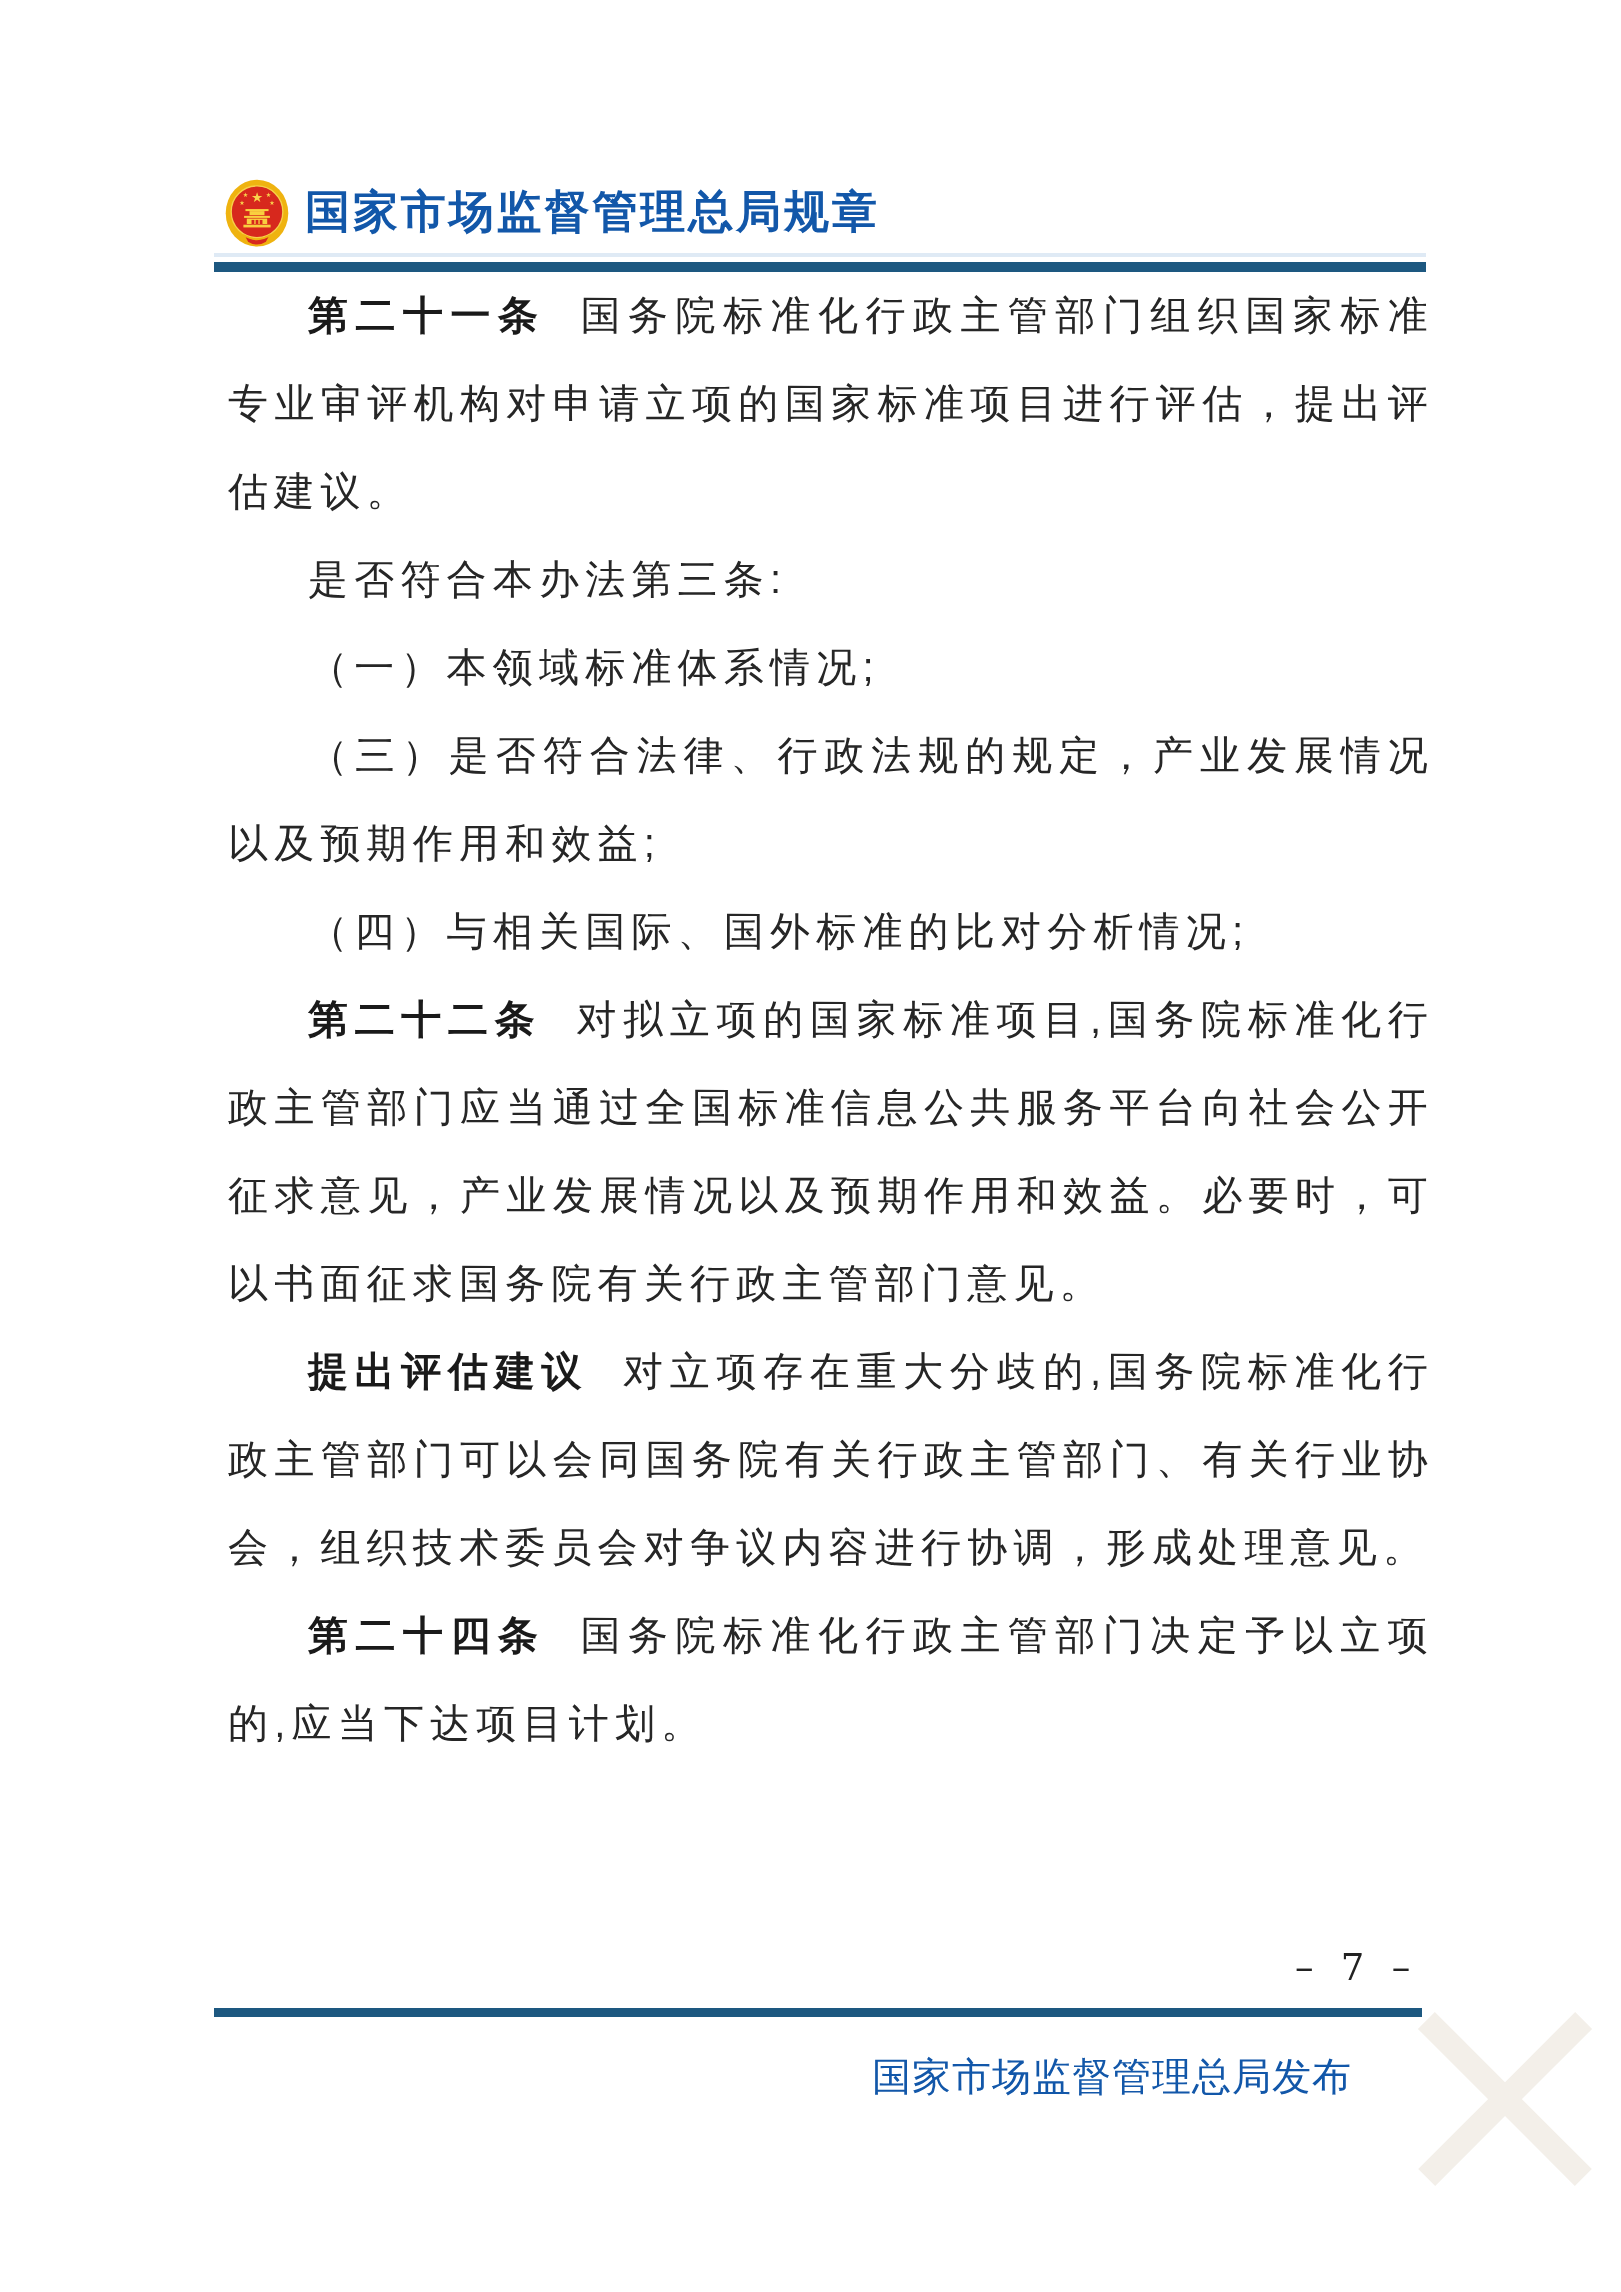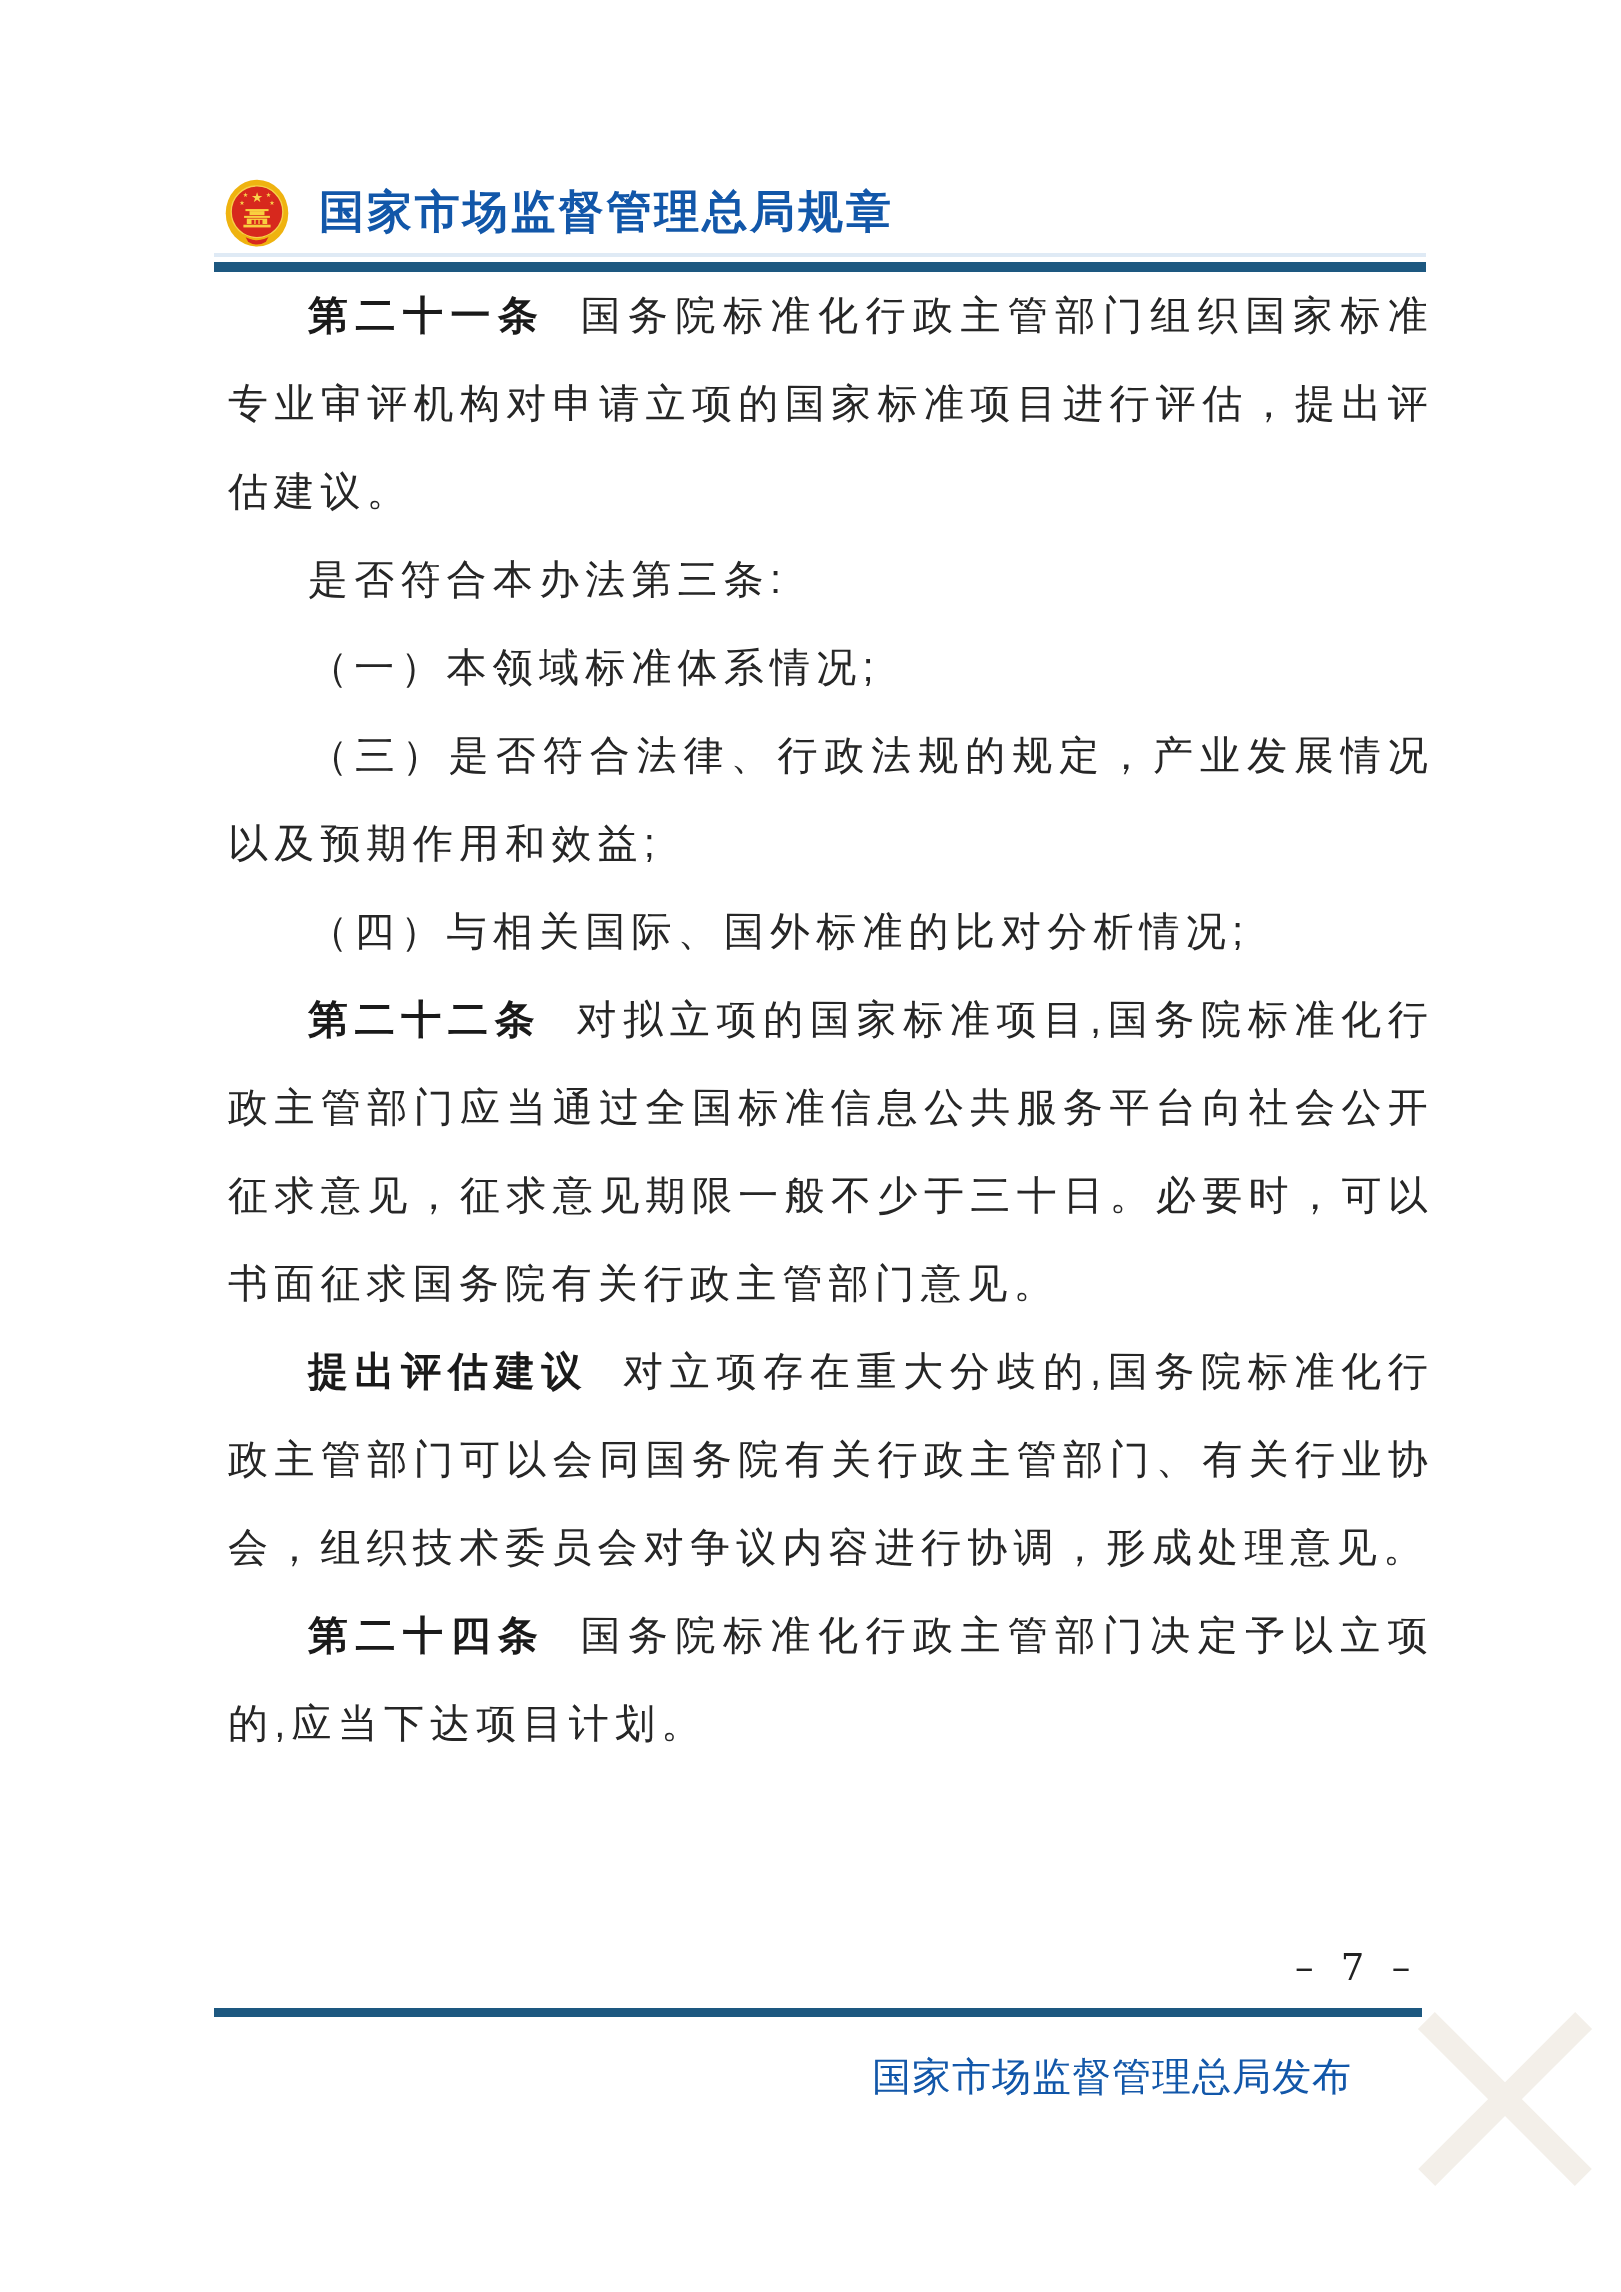--- a/index.html
+++ b/index.html
@@ -13,21 +13,21 @@
     position:relative;
     width:1621px;height:2293px;
     background:#ffffff;
     font-family:"Liberation Sans",sans-serif;
     overflow:hidden;
   }
   .emblem{
     position:absolute;left:223px;top:179px;width:68px;height:71px;
   }
   .header-title{
-    position:absolute;left:319px;top:182px;
+    position:absolute;left:305px;top:182px;
     font-size:45px;font-weight:bold;color:var(--blue);
     letter-spacing:2.9px;white-space:nowrap;
   }
   .rule-light{
     position:absolute;left:214px;top:253px;width:1212px;height:3.9px;
     background:var(--rule-light);
   }
   .rule-dark{
     position:absolute;left:214px;top:262px;width:1212px;height:9.8px;
     background:var(--rule-dark);
@@ -100,21 +100,21 @@
   <p class="para"><span class="para-text">是否符合本办法第三条:</span></p>
 
   <p class="para"><span class="para-text">（一）本领域标准体系情况;</span></p>
 
 
   <p class="para"><span class="para-text">（三）是否符合法律、行政法规的规定，产业发展情况以及预期作用和效益;</span></p>
 
   <p class="para"><span class="para-text">（四）与相关国际、国外标准的比对分析情况;</span></p>
 
 
-  <p class="para"><b class="lead">第二十二条</b><span class="para-text">对拟立项的国家标准项目,国务院标准化行政主管部门应当通过全国标准信息公共服务平台向社会公开征求意见，征求意见期限一般不少于三十日。必要时，可以书面征求国务院有关行政主管部门意见。</span></p>
+  <p class="para"><b class="lead">第二十二条</b><span class="para-text">对拟立项的国家标准项目,国务院标准化行政主管部门应当通过全国标准信息公共服务平台向社会公开征求意见，产业发展情况以及预期作用和效益。必要时，可以书面征求国务院有关行政主管部门意见。</span></p>
 
   <p class="para"><b class="lead">提出评估建议</b><span class="para-text">对立项存在重大分歧的,国务院标准化行政主管部门可以会同国务院有关行政主管部门、有关行业协会，组织技术委员会对争议内容进行协调，形成处理意见。</span></p>
 
   <p class="para"><b class="lead">第二十四条</b><span class="para-text">国务院标准化行政主管部门决定予以立项的,应当下达项目计划。</span></p>
 </main>
 
   <div class="watermark"></div>
 
   <div class="page-number">– 7 –</div>
 

